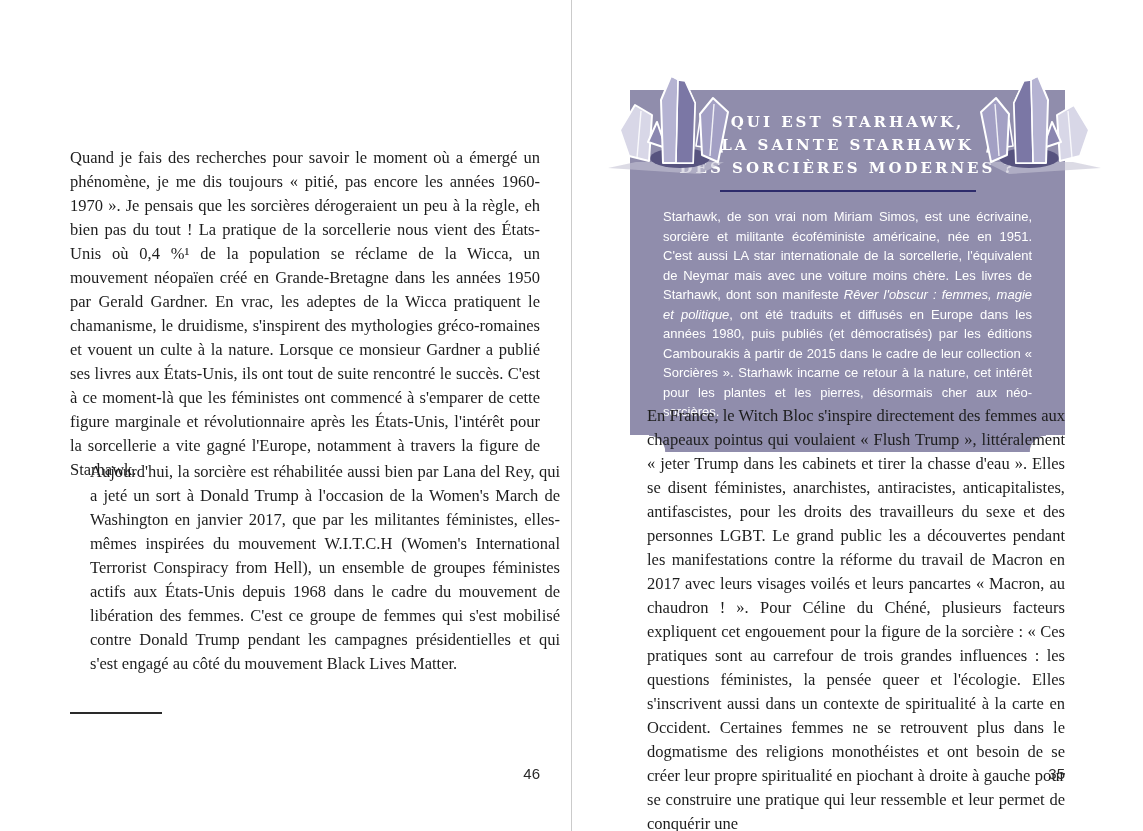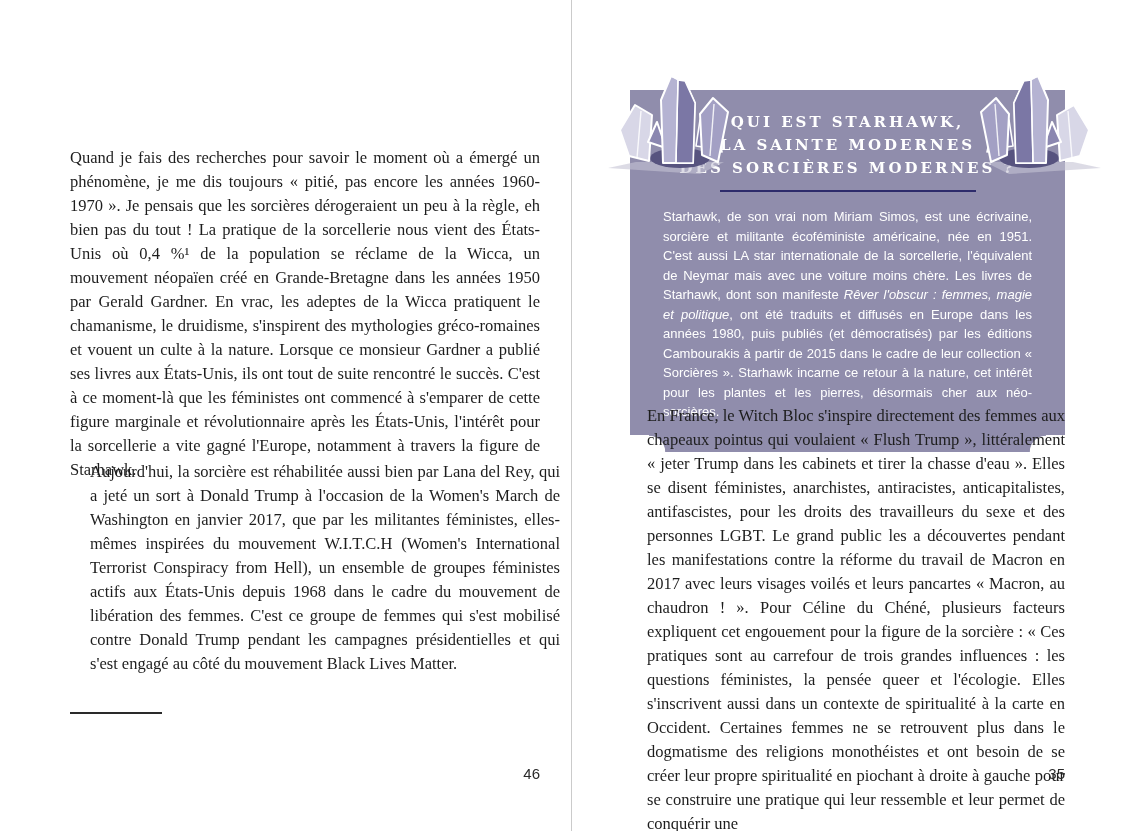--- a/index.html
+++ b/index.html
@@ -117,21 +117,21 @@
               <path d="M106,36 L102,88" fill="none" stroke-width="1.4" opacity="0.85"></path>
             </g>
           </g>
         </svg>
         <svg class="crystal crystal-right" viewBox="0 0 140 108" xmlns="http://www.w3.org/2000/svg">
           <use href="#crystalg"></use>
         </svg>
 
         <div class="ib-title">
           <span>QUI EST STARHAWK,</span>
-          <span>LA SAINTE MODERNES</span>
+          <span>LA SAINTE STARHAWK</span>
           <span>DES SORCIÈRES MODERNES ?</span>
         </div>
         <div class="ib-rule"></div>
         <p class="ib-body"><span>Starhawk, de son vrai nom Miriam Simos, est une écrivaine, sorcière et militante écoféministe américaine, née en 1951. C'est aussi LA star internationale de la sorcellerie, l'équivalent de Neymar mais avec une voiture moins chère. Les livres de Starhawk, dont son manifeste </span><i>Rêver l'obscur : femmes, magie et politique</i><span>, ont été traduits et diffusés en Europe dans les années 1980, puis publiés (et démocratisés) par les éditions Cambourakis à partir de 2015 dans le cadre de leur collection « Sorcières ». Starhawk incarne ce retour à la nature, cet intérêt pour les plantes et les pierres, désormais cher aux néo-sorcières.</span></p>
       </div>
       <div class="ib-tab"></div>
     </div>
 
     <p class="serif rp-para">En France, le Witch Bloc s'inspire directement des femmes aux chapeaux pointus qui voulaient « Flush Trump », littéralement « jeter Trump dans les cabinets et tirer la chasse d'eau ». Elles se disent féministes, anarchistes, antiracistes, anticapitalistes, antifascistes, pour les droits des travailleurs du sexe et des personnes LGBT. Le grand public les a découvertes pendant les manifestations contre la réforme du travail de Macron en 2017 avec leurs visages voilés et leurs pancartes « Macron, au chaudron ! ». Pour Céline du Chéné, plusieurs facteurs expliquent cet engouement pour la figure de la sorcière : « Ces pratiques sont au carrefour de trois grandes influences : les questions féministes, la pensée queer et l'écologie. Elles s'inscrivent aussi dans un contexte de spiritualité à la carte en Occident. Certaines femmes ne se retrouvent plus dans le dogmatisme des religions monothéistes et ont besoin de se créer leur propre spiritualité en piochant à droite à gauche pour se construire une pratique qui leur ressemble et leur permet de conquérir une</p>
     <div class="pagenum">35</div>

